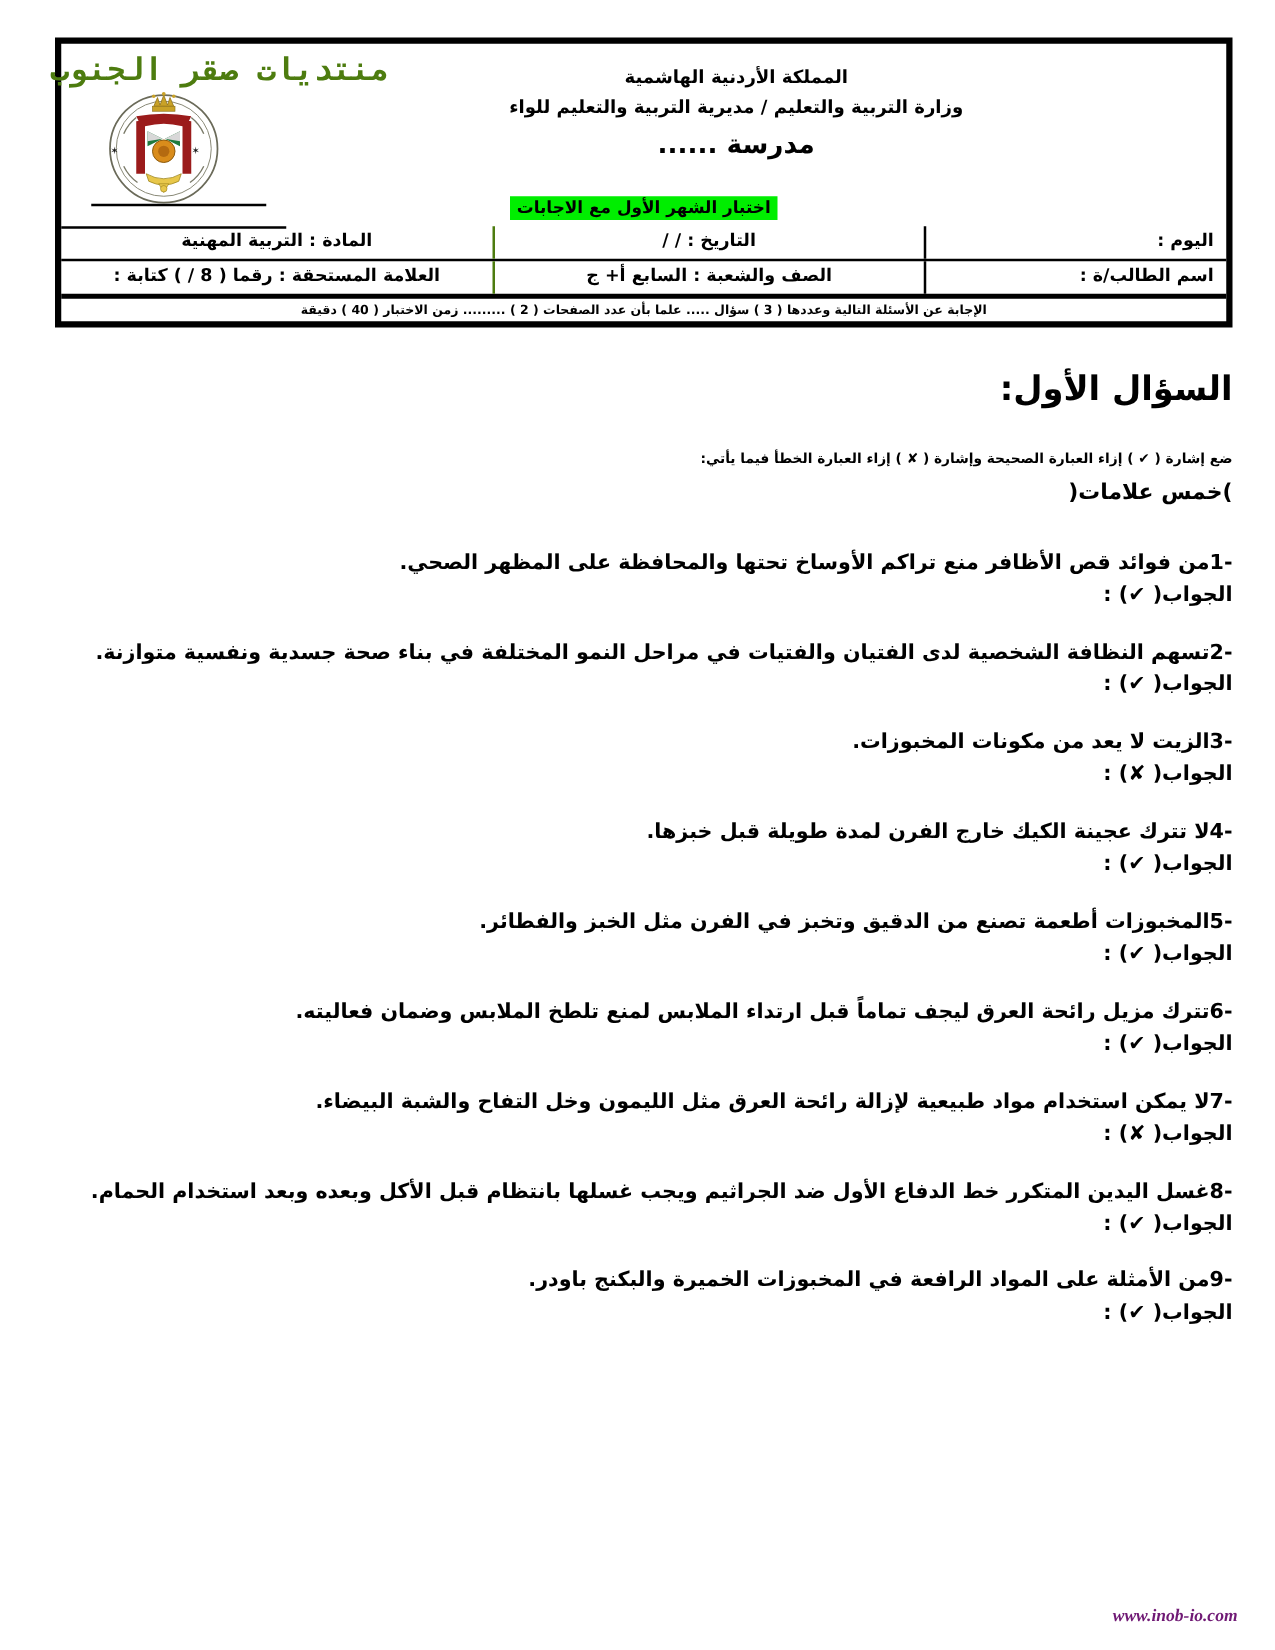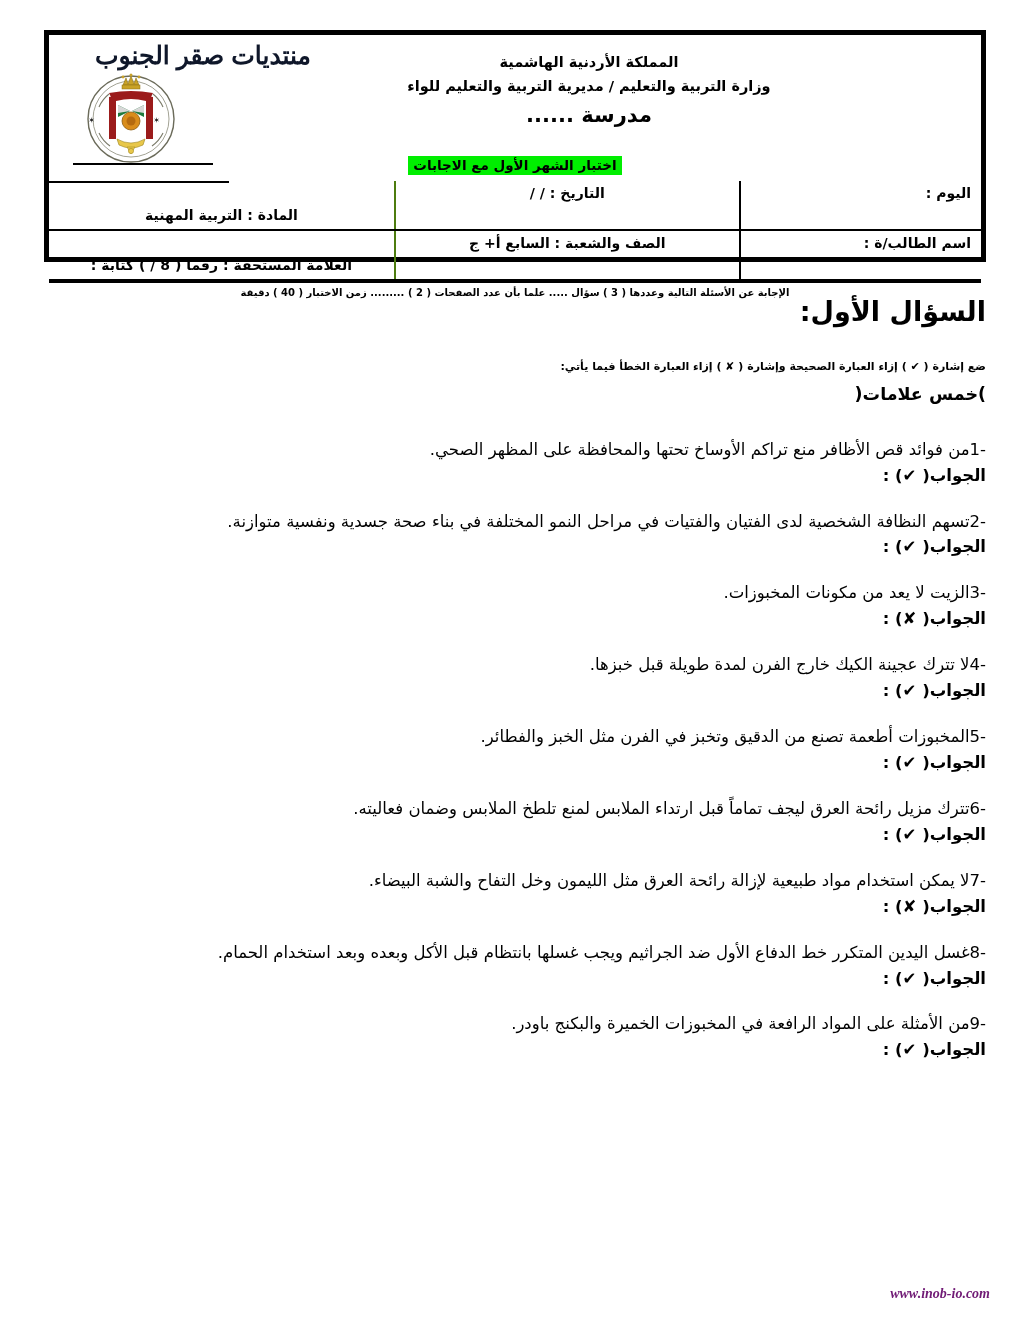--- a/index.html
+++ b/index.html
@@ -62,24 +62,24 @@
     height: 0;
     border-top: 2px solid #000000;
   }
   #watermark {
     position: absolute;
     left: 0px;
     top: -4px;
     width: 250px;
     text-align: right;
     direction: rtl;
-    font-family: Liberation Sans, sans-serif;
+    font-family: Liberation Mono, monospace;
     font-size: 25px;
     font-weight: 700;
-    color: #0f172a;
+    color: #4d7c0f;
     white-space: nowrap;
     letter-spacing: -0.5px;
   }
 
   
   #ministry-lines {
     position: absolute;
     left: 200px;
     top: 16px;
     width: 680px;
@@ -137,21 +137,21 @@
     box-sizing: border-box;
     padding: 3px 10px 4px 10px;
     font-size: 14px;
     font-weight: 700;
     white-space: nowrap;
     direction: rtl;
     line-height: 1.35;
   }
   .c-a { width: 26%; border-left: 2px solid #000000; text-align: right; }
   .c-b { width: 37%; border-left: 2px solid #4d7c0f; text-align: center; }
-  .c-c { width: 37%; text-align: center; margin-top: 22px; }
+  .c-c { width: 37%; text-align: center; }
   .full-cell {
     width: 100%;
     box-sizing: border-box;
     padding: 4px 12px 5px 12px;
     font-size: 10px;
     font-weight: 700;
     text-align: center;
     direction: rtl;
     white-space: nowrap;
   }
@@ -180,21 +180,21 @@
   }
   #marks-note {
     font-size: 17.5px;
     font-weight: 700;
     line-height: 1.5;
     margin-bottom: 30px;
   }
   .q-block { margin-bottom: 22px; }
   .q-text {
     font-size: 16.5px;
-    font-weight: 400;
+    font-weight: 700;
     line-height: 1.45;
     margin-bottom: 2px;
   }
   .q-answer {
     font-size: 16.5px;
     font-weight: 700;
     line-height: 1.45;
   }
   .mark { font-family: "DejaVu Sans", sans-serif; }
 

